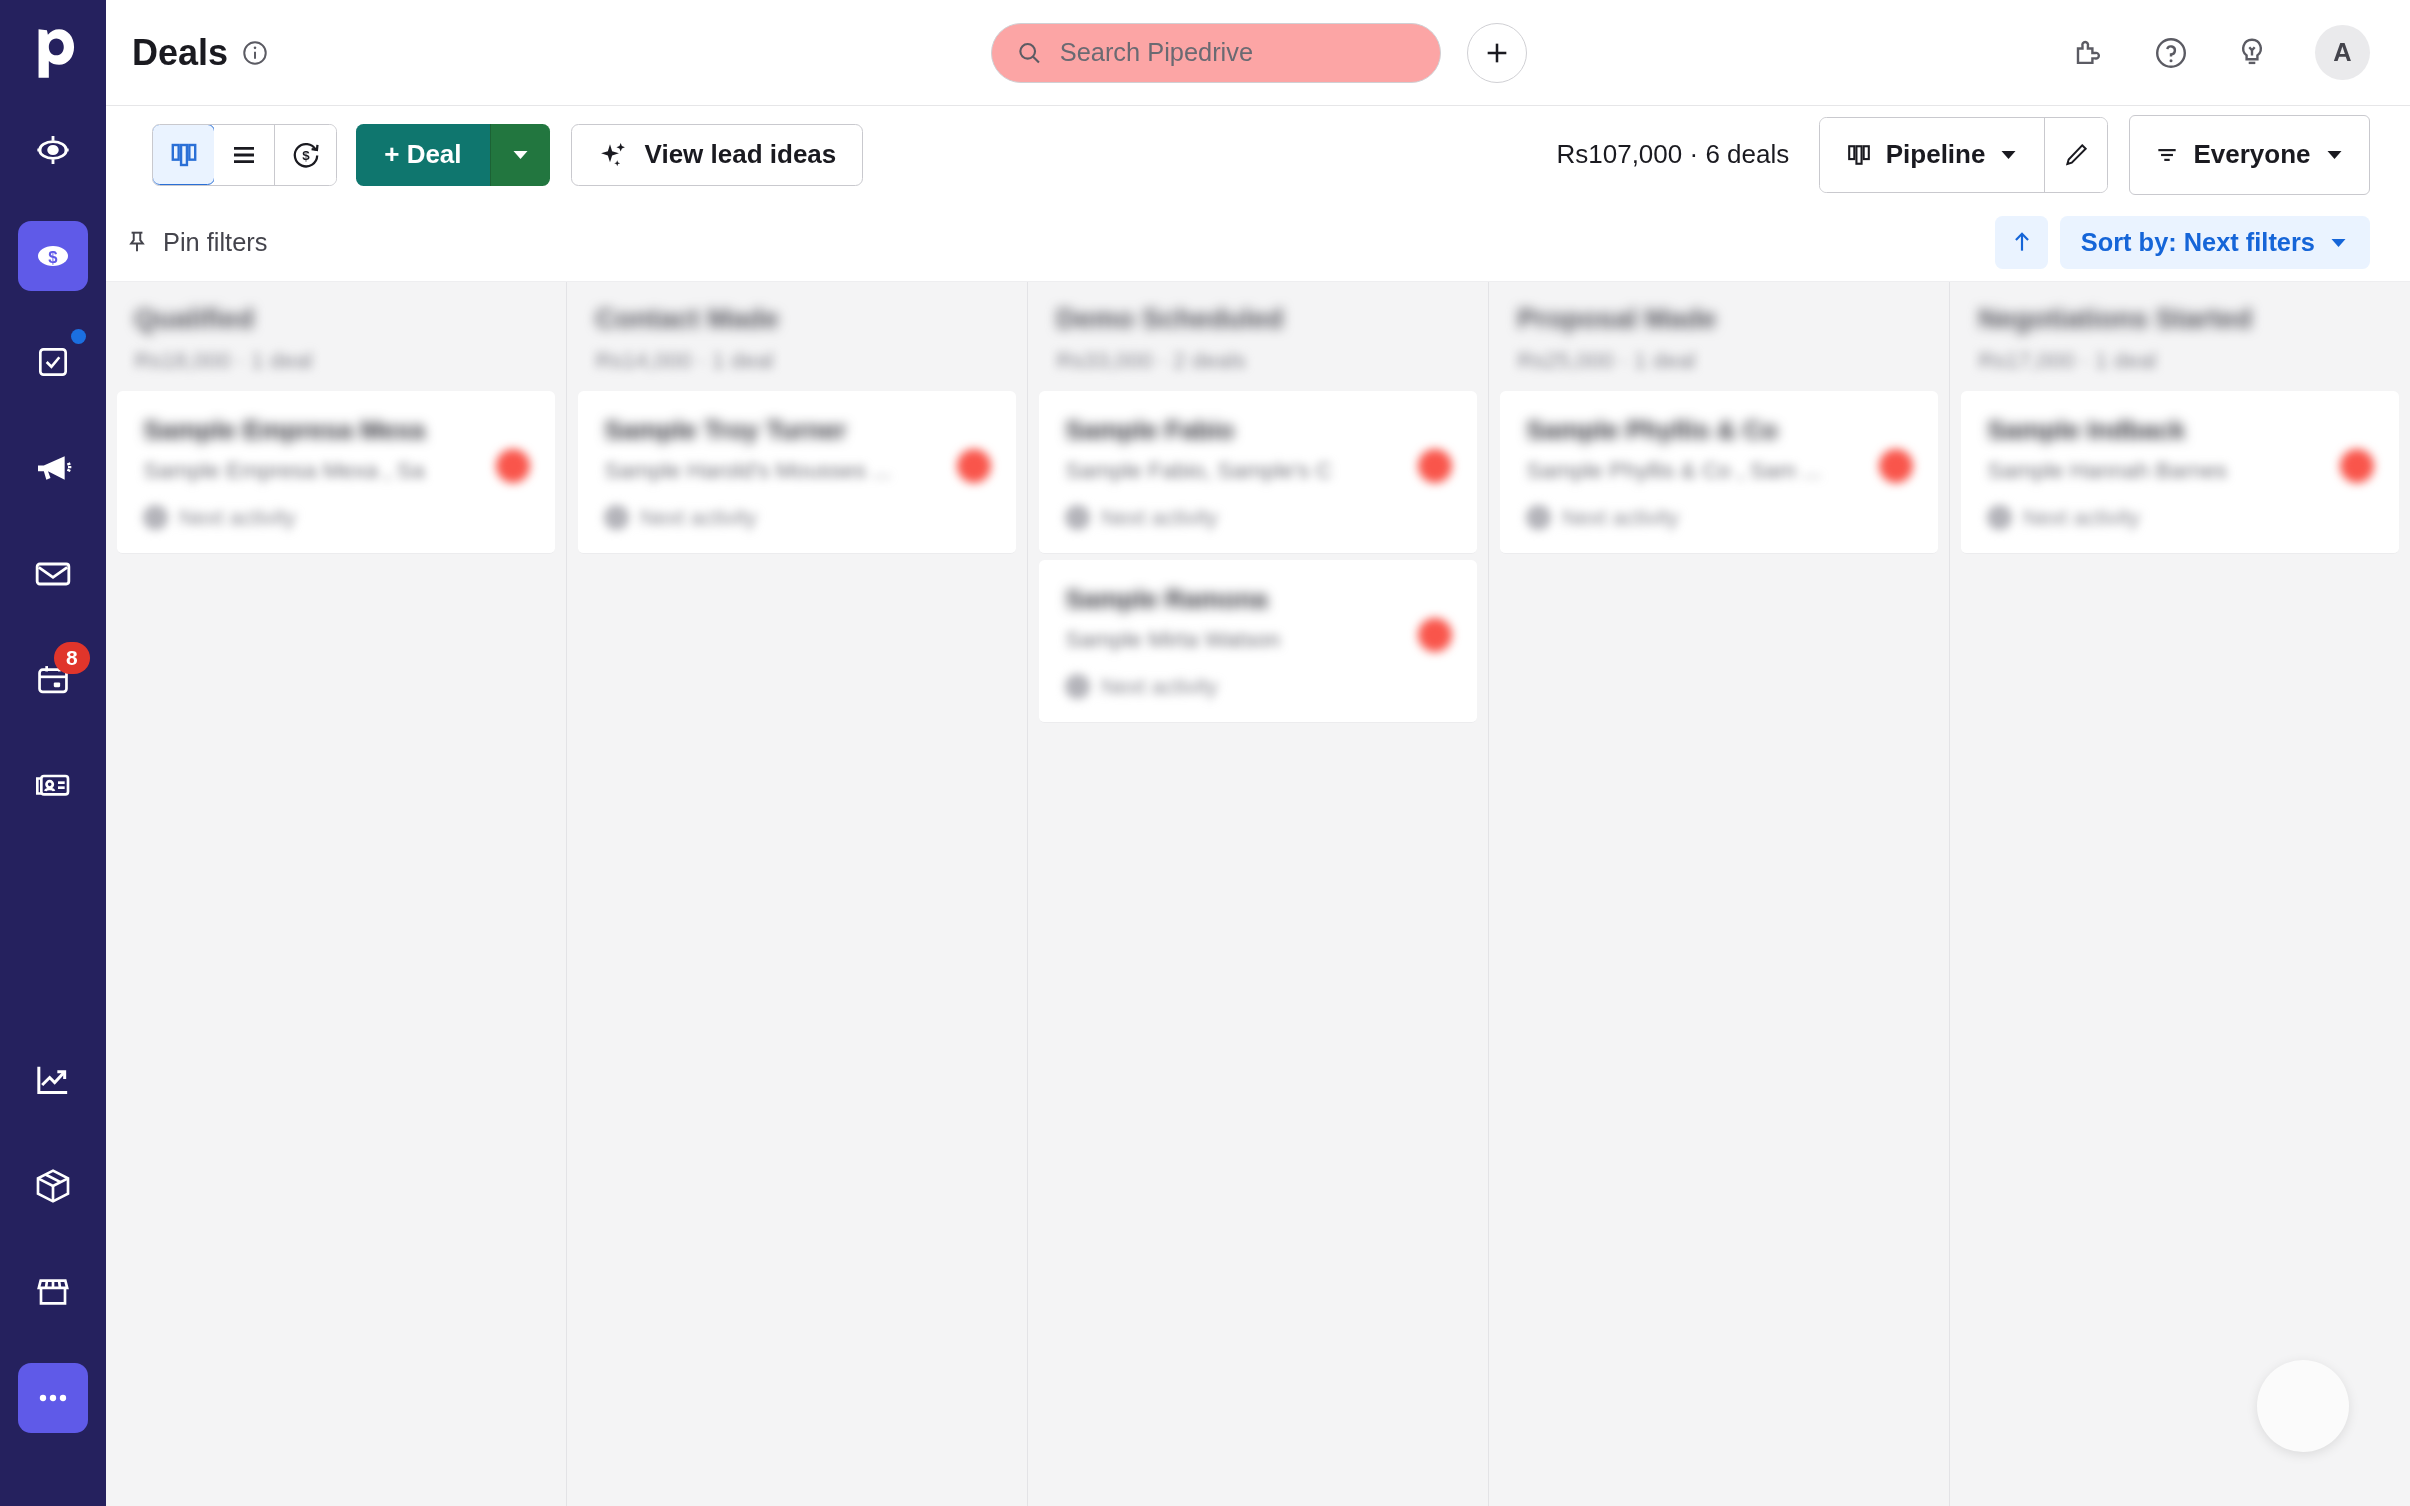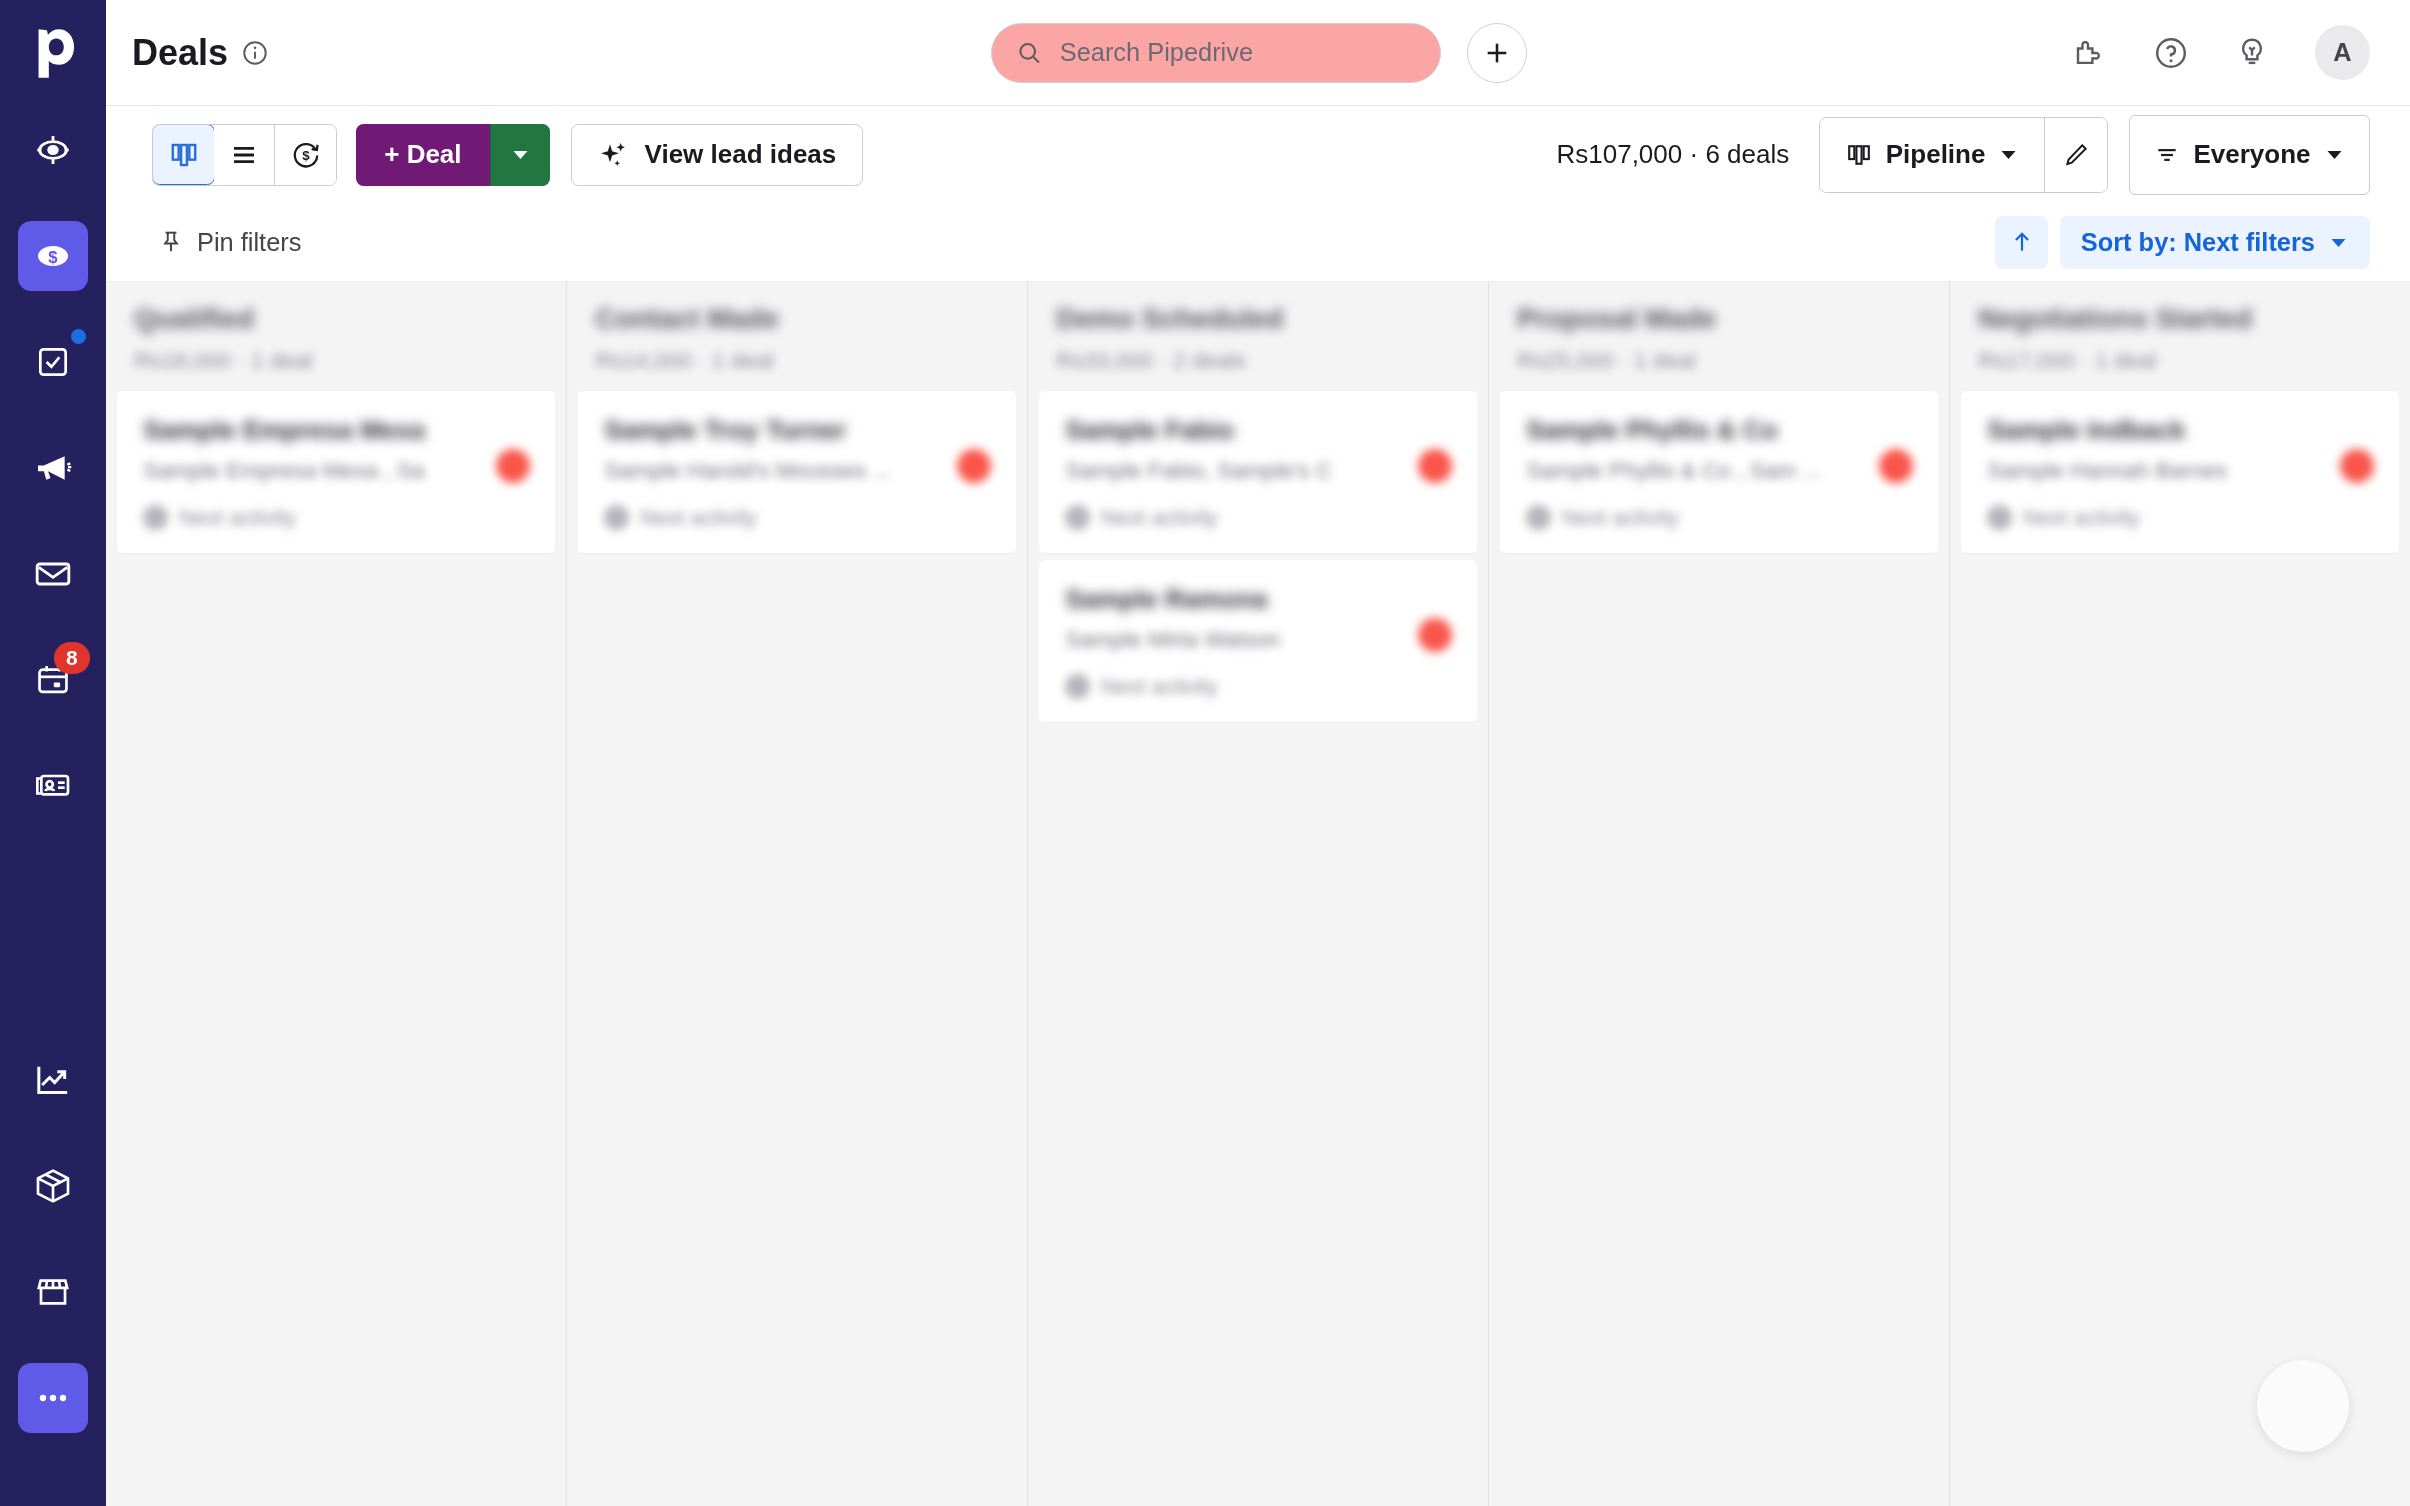--- a/index.html
+++ b/index.html
@@ -109,21 +109,21 @@
     width: 61px; display: flex; align-items: center; justify-content: center;
     background: #fff; border-right: 0.9px solid #c9c9ce; cursor: pointer;
   }
   .seg-btn:last-child { border-right: none; }
   .seg-btn.active {
     background: #eaf3ff; border: 1.9px solid #2a6fd6; border-radius: 7.5px;
     margin: -0.9px; width: 63px;
   }
   .deal-btn-group { display: flex; margin-left: 19px; height: 62px; }
   .deal-btn {
-    background: #701a75; color: #fff; font-size: 26px; font-weight: bold;
+    background: #0f766e; color: #fff; font-size: 26px; font-weight: bold;
     display: flex; align-items: center; gap: 11.3px;
     padding: 0 28px; border-radius: 7.5px 0 0 7.5px; cursor: pointer;
   }
   .deal-caret {
     background: #22763f; width: 60px; border-radius: 0 7.5px 7.5px 0;
     display: flex; align-items: center; justify-content: center;
     border-left: 0.9px solid #1c6234; cursor: pointer;
   }
   .lead-btn {
     margin-left: 21px; height: 62px;
@@ -143,21 +143,21 @@
   .everyone-btn {
     margin-left: 21px; height: 80px;
     border: 0.9px solid #c9c9ce; border-radius: 6px; background: #fff;
     display: flex; align-items: center; gap: 13px;
     padding: 0 24.5px; font-size: 26px; font-weight: bold; color: #1a1a20; cursor: pointer;
   }
 
   
   .filterbar {
     height: 79px; background: #fff;
-    display: flex; align-items: center; padding: 0 41px 0 52px;
+    display: flex; align-items: center; padding: 0 41px 0 18px;
     border-bottom: 0.9px solid #eeeef0; flex-shrink: 0; justify-content: center;
   }
   .pin-filters {
     display: flex; align-items: center; gap: 13px;
     font-size: 25.4px; color: #44444c; cursor: pointer;
   }
   .sort-area { margin-left: auto; display: flex; align-items: center; gap: 11.3px; }
   .sort-arrow {
     width: 53px; height: 53px; border-radius: 7.5px; background: #eaf3ff;
     display: flex; align-items: center; justify-content: center; cursor: pointer;

